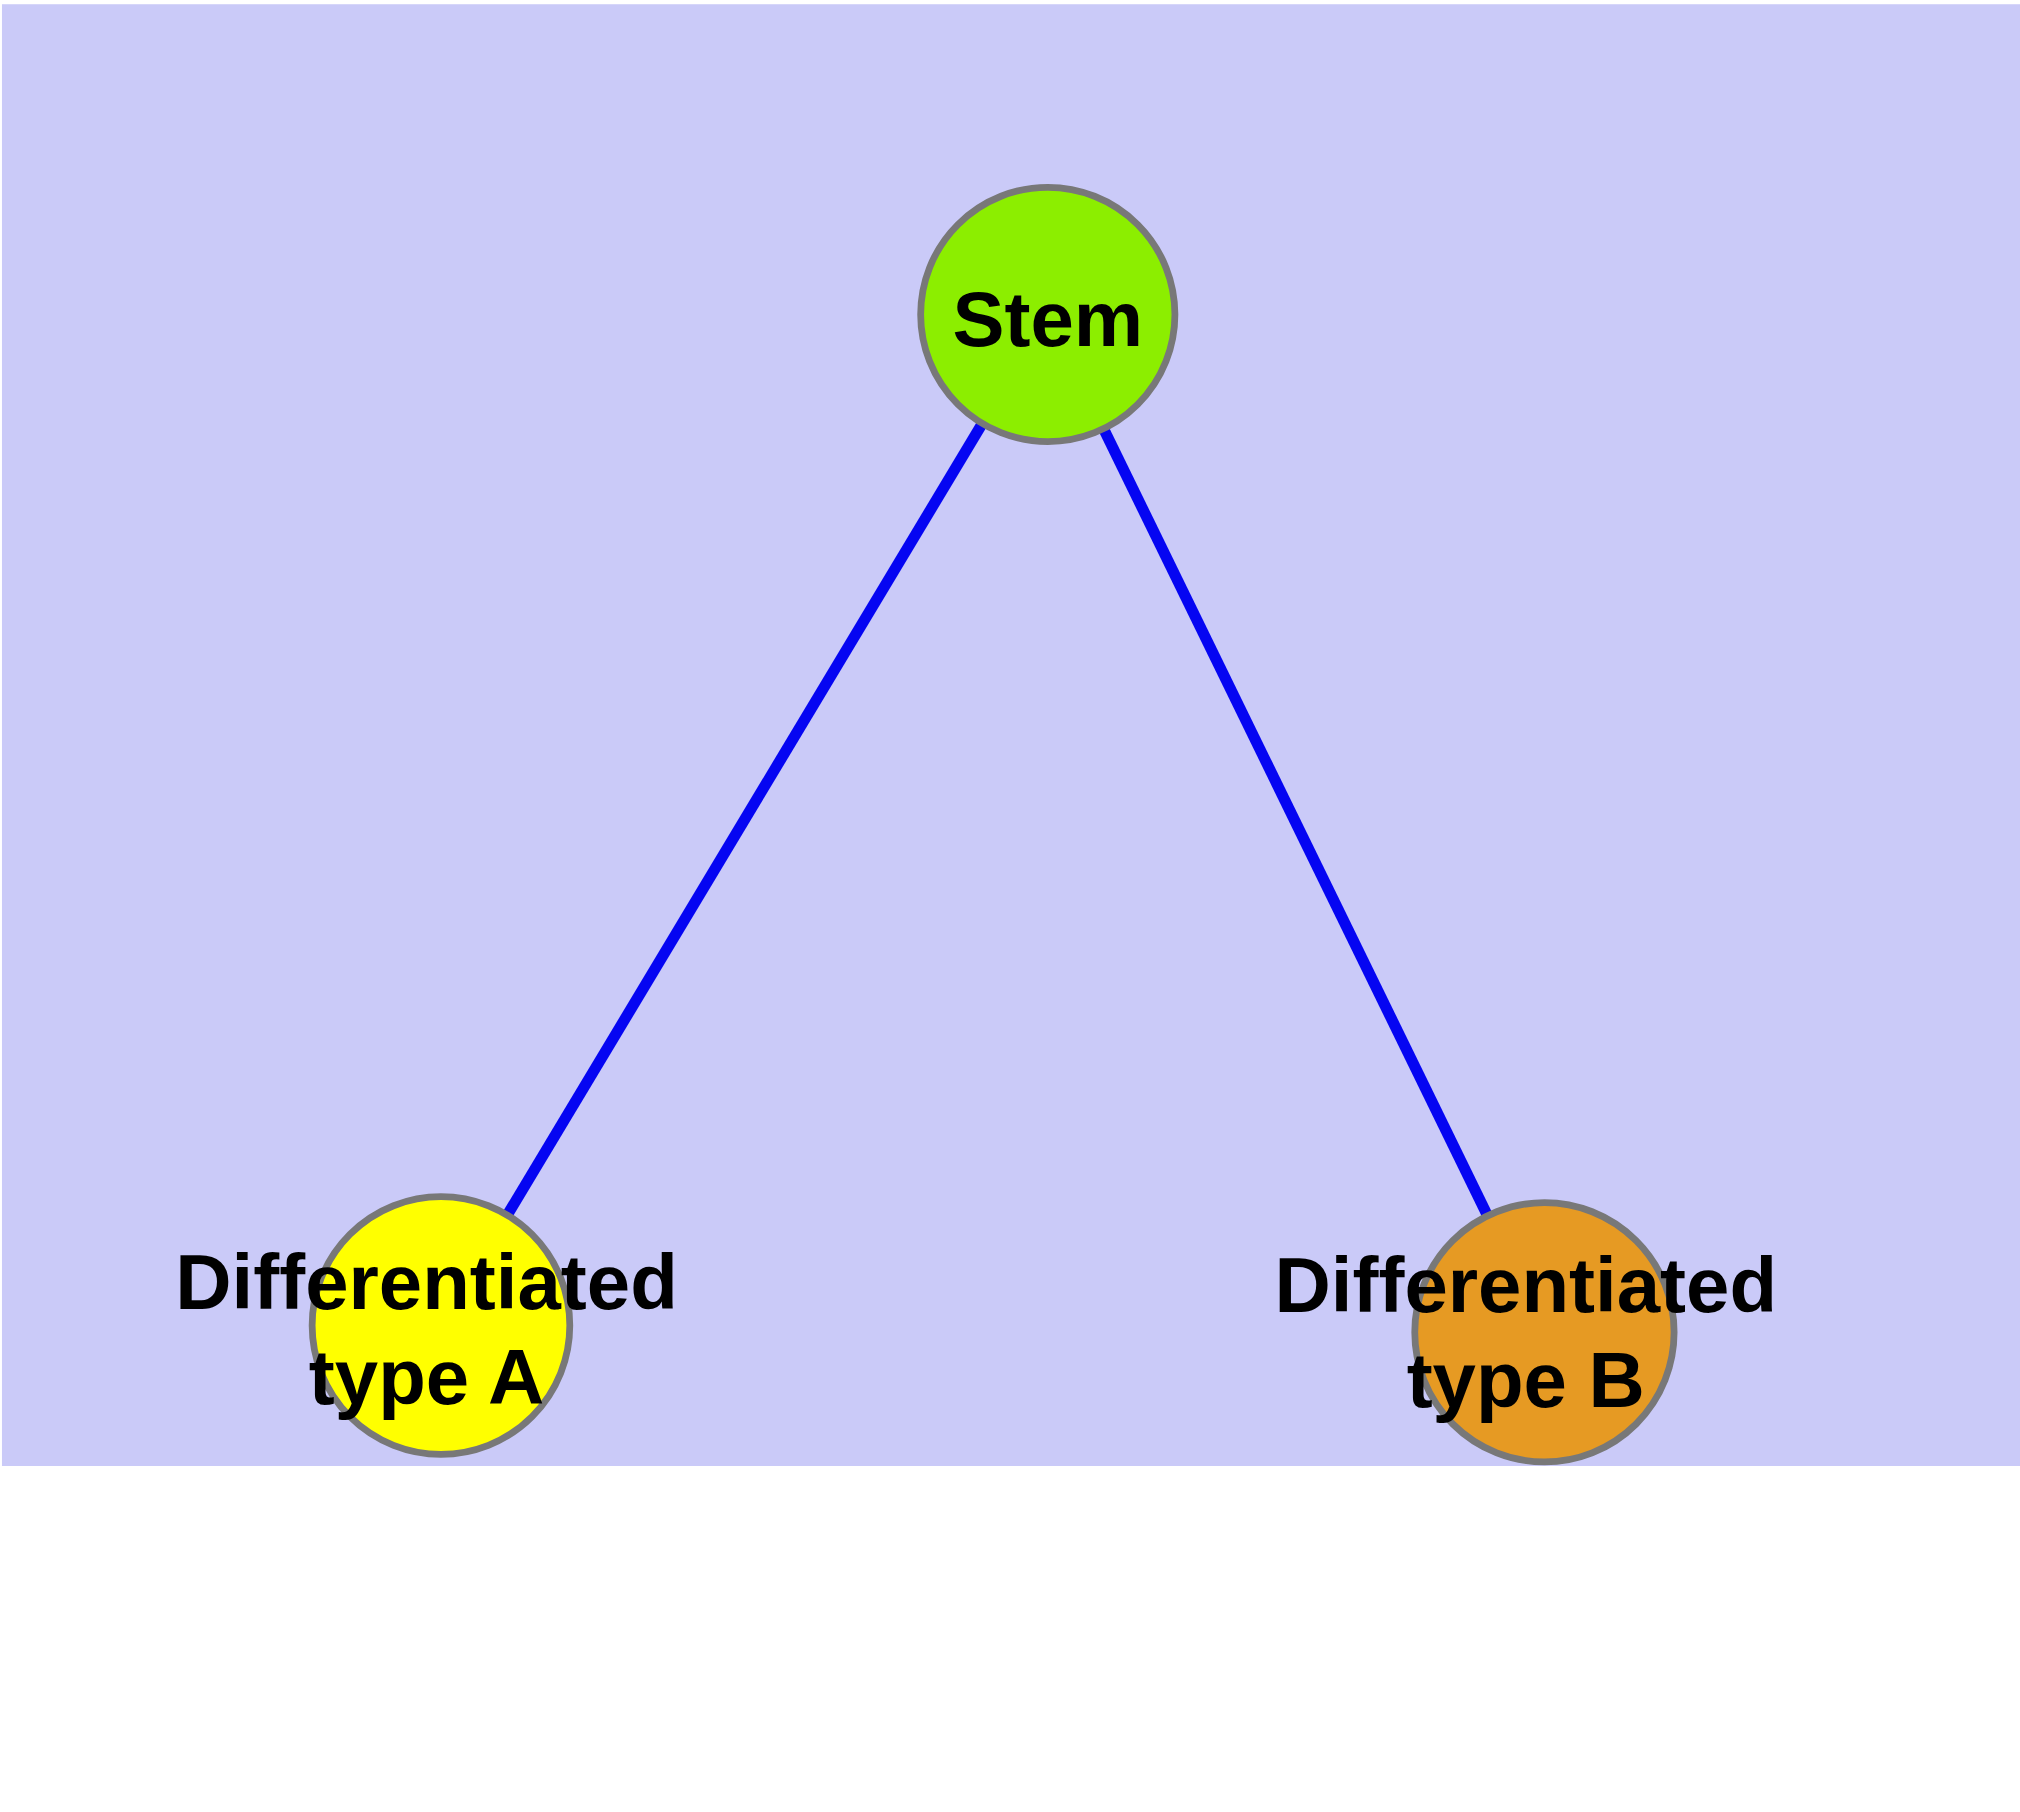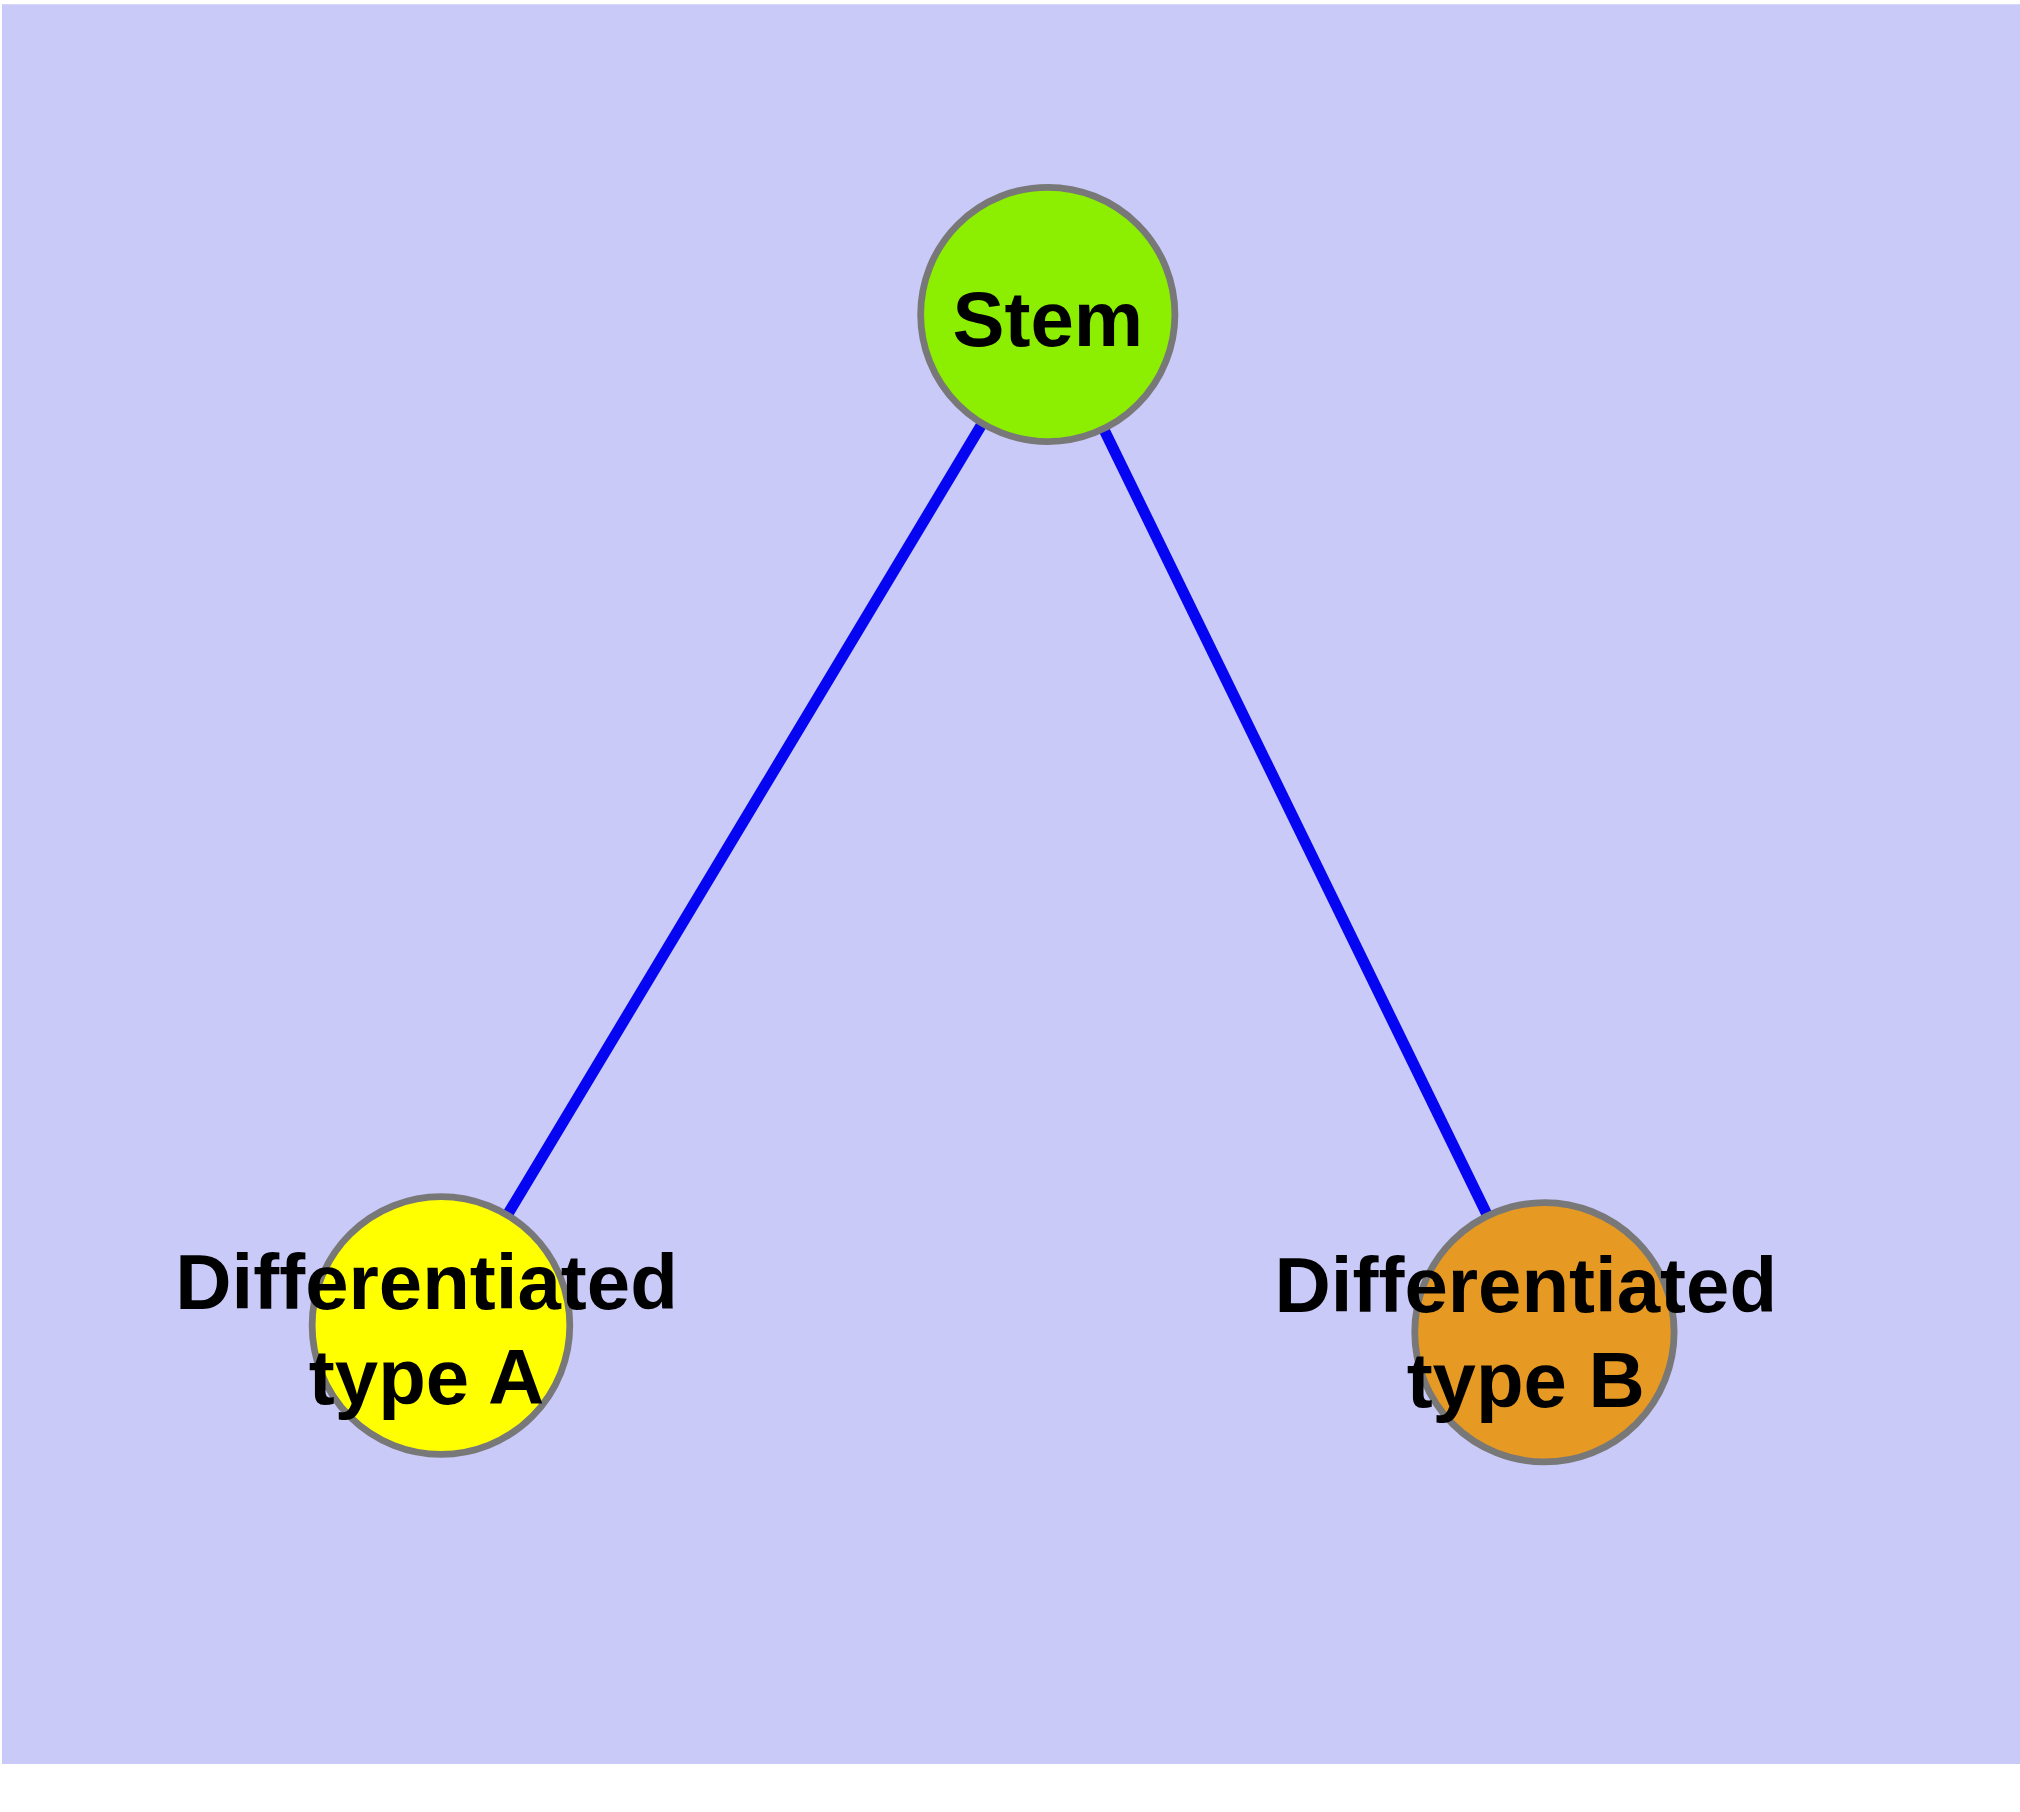--- a/index.html
+++ b/index.html
@@ -2,21 +2,21 @@
 <html style="font-size:13.6px"><head>
 <meta charset="utf-8">
 <style>
   html, body {
     margin: 0;
     padding: 0;
     background: #ffffff;
   }
   .canvas-wrap {
     width: 2021px;
-    height: 1764px;
+    height: 1466px;
     overflow: hidden;
   }
   svg {
     display: block;
   }
   .node-circle {
     stroke-width: 8px;
   }
   .edge-line {
     stroke-width: 13px;

